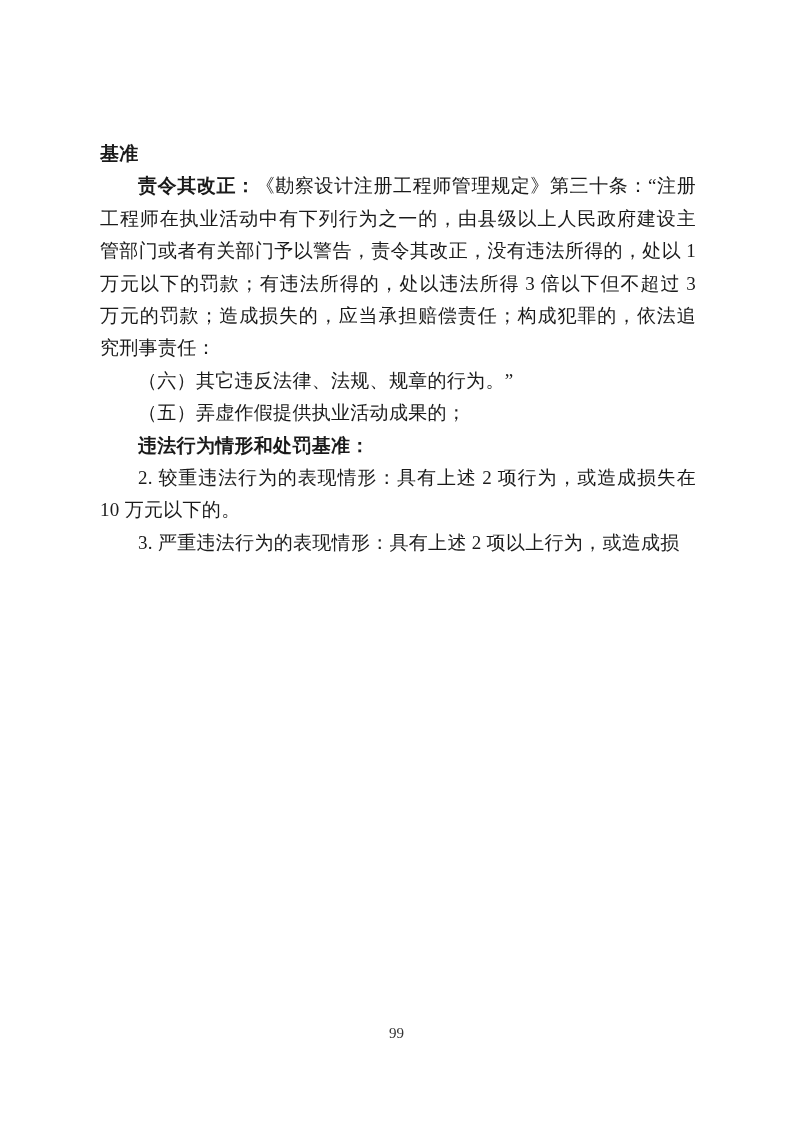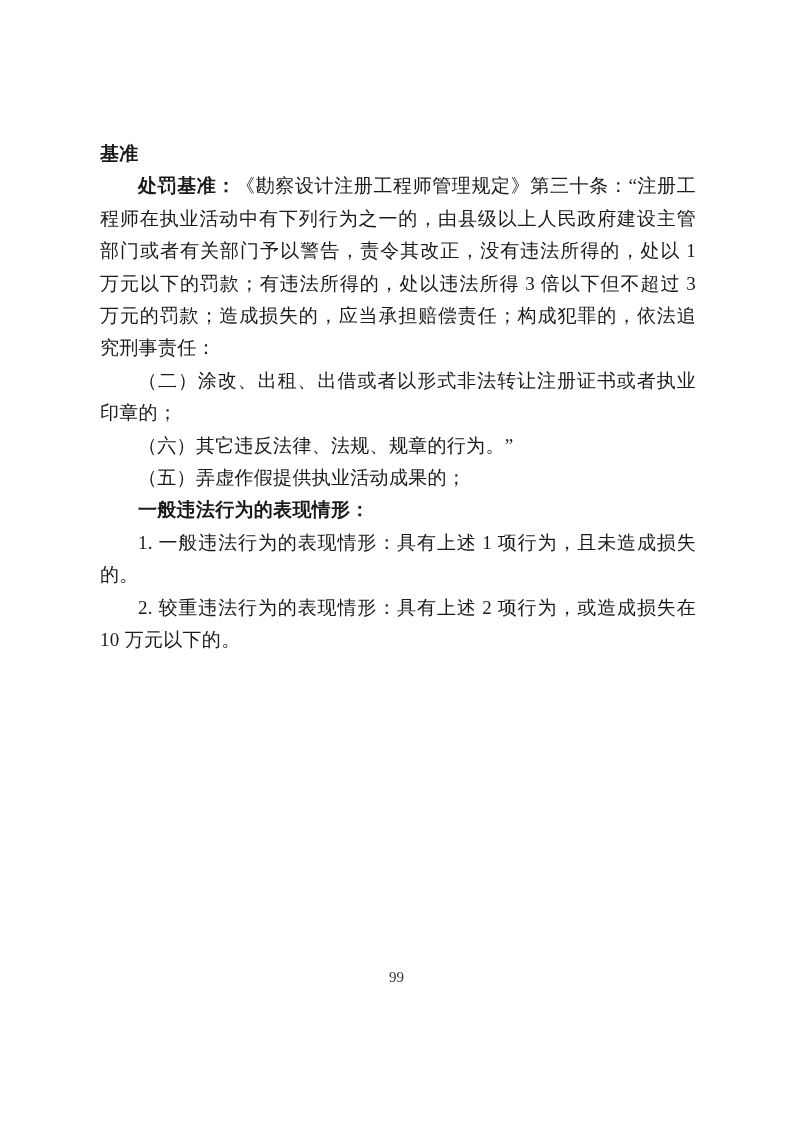--- a/index.html
+++ b/index.html
@@ -33,40 +33,39 @@
   }
   .para.bold {
     font-weight: bold;
   }
   .para strong {
     font-weight: bold;
   }
   .page-footer {
     position: absolute;
     left: 0;
-    top: 968px;
+    top: 1024px;
     width: 100%;
     text-align: center;
   }
   .page-number {
     font-size: 15px;
     color: #333333;
     font-family: "Liberation Serif", "DejaVu Serif", serif;
   }
 </style>
 </head>
 <body>
 
 <div class="page">
   <div class="doc-body">
       <p class="para bold"><span>基准</span></p>
-      <p class="para indent"><strong>处罚基准：</strong><span>《勘察设计注册工程师管理规定》第三十条：“注册工程师在执业活动中有下列行为之一的，由县级以上人民政府建设主管部门或者有关部门予以警告，责令其改正，没有违法所得的，处以 1 万元以下的罚款；有违法所得的，处以违法所得 3 倍以下但不超过 3 万元的罚款；造成损失的，应当承担赔偿责任；构成犯罪的，依法追究刑事责任：</span></p>
-      <p class="para indent"><span>（二）涂改、出租、出借或者以形式非法转让注册证书或者执业印章的；</span></p>
+      <p class="para indent"><strong>责令其改正：</strong><span>《勘察设计注册工程师管理规定》第三十条：“注册工程师在执业活动中有下列行为之一的，由县级以上人民政府建设主管部门或者有关部门予以警告，责令其改正，没有违法所得的，处以 1 万元以下的罚款；有违法所得的，处以违法所得 3 倍以下但不超过 3 万元的罚款；造成损失的，应当承担赔偿责任；构成犯罪的，依法追究刑事责任：</span></p>
       <p class="para indent"><span>（六）其它违反法律、法规、规章的行为。”</span></p>
       <p class="para indent"><span>（五）弄虚作假提供执业活动成果的；</span></p>
-      <p class="para indent bold"><span>一般违法行为的表现情形：</span></p>
-      <p class="para indent"><span>1. 一般违法行为的表现情形：具有上述 1 项行为，且未造成损失的。</span></p>
+      <p class="para indent bold"><span>违法行为情形和处罚基准：</span></p>
       <p class="para indent"><span>2. 较重违法行为的表现情形：具有上述 2 项行为，或造成损失在 10 万元以下的。</span></p>
+      <p class="para indent"><span>3. 严重违法行为的表现情形：具有上述 2 项以上行为，或造成损</span></p>
     </div>
   <div class="page-footer">
     <span class="page-number">99</span>
   </div>
 </div>
 
 </body></html>

